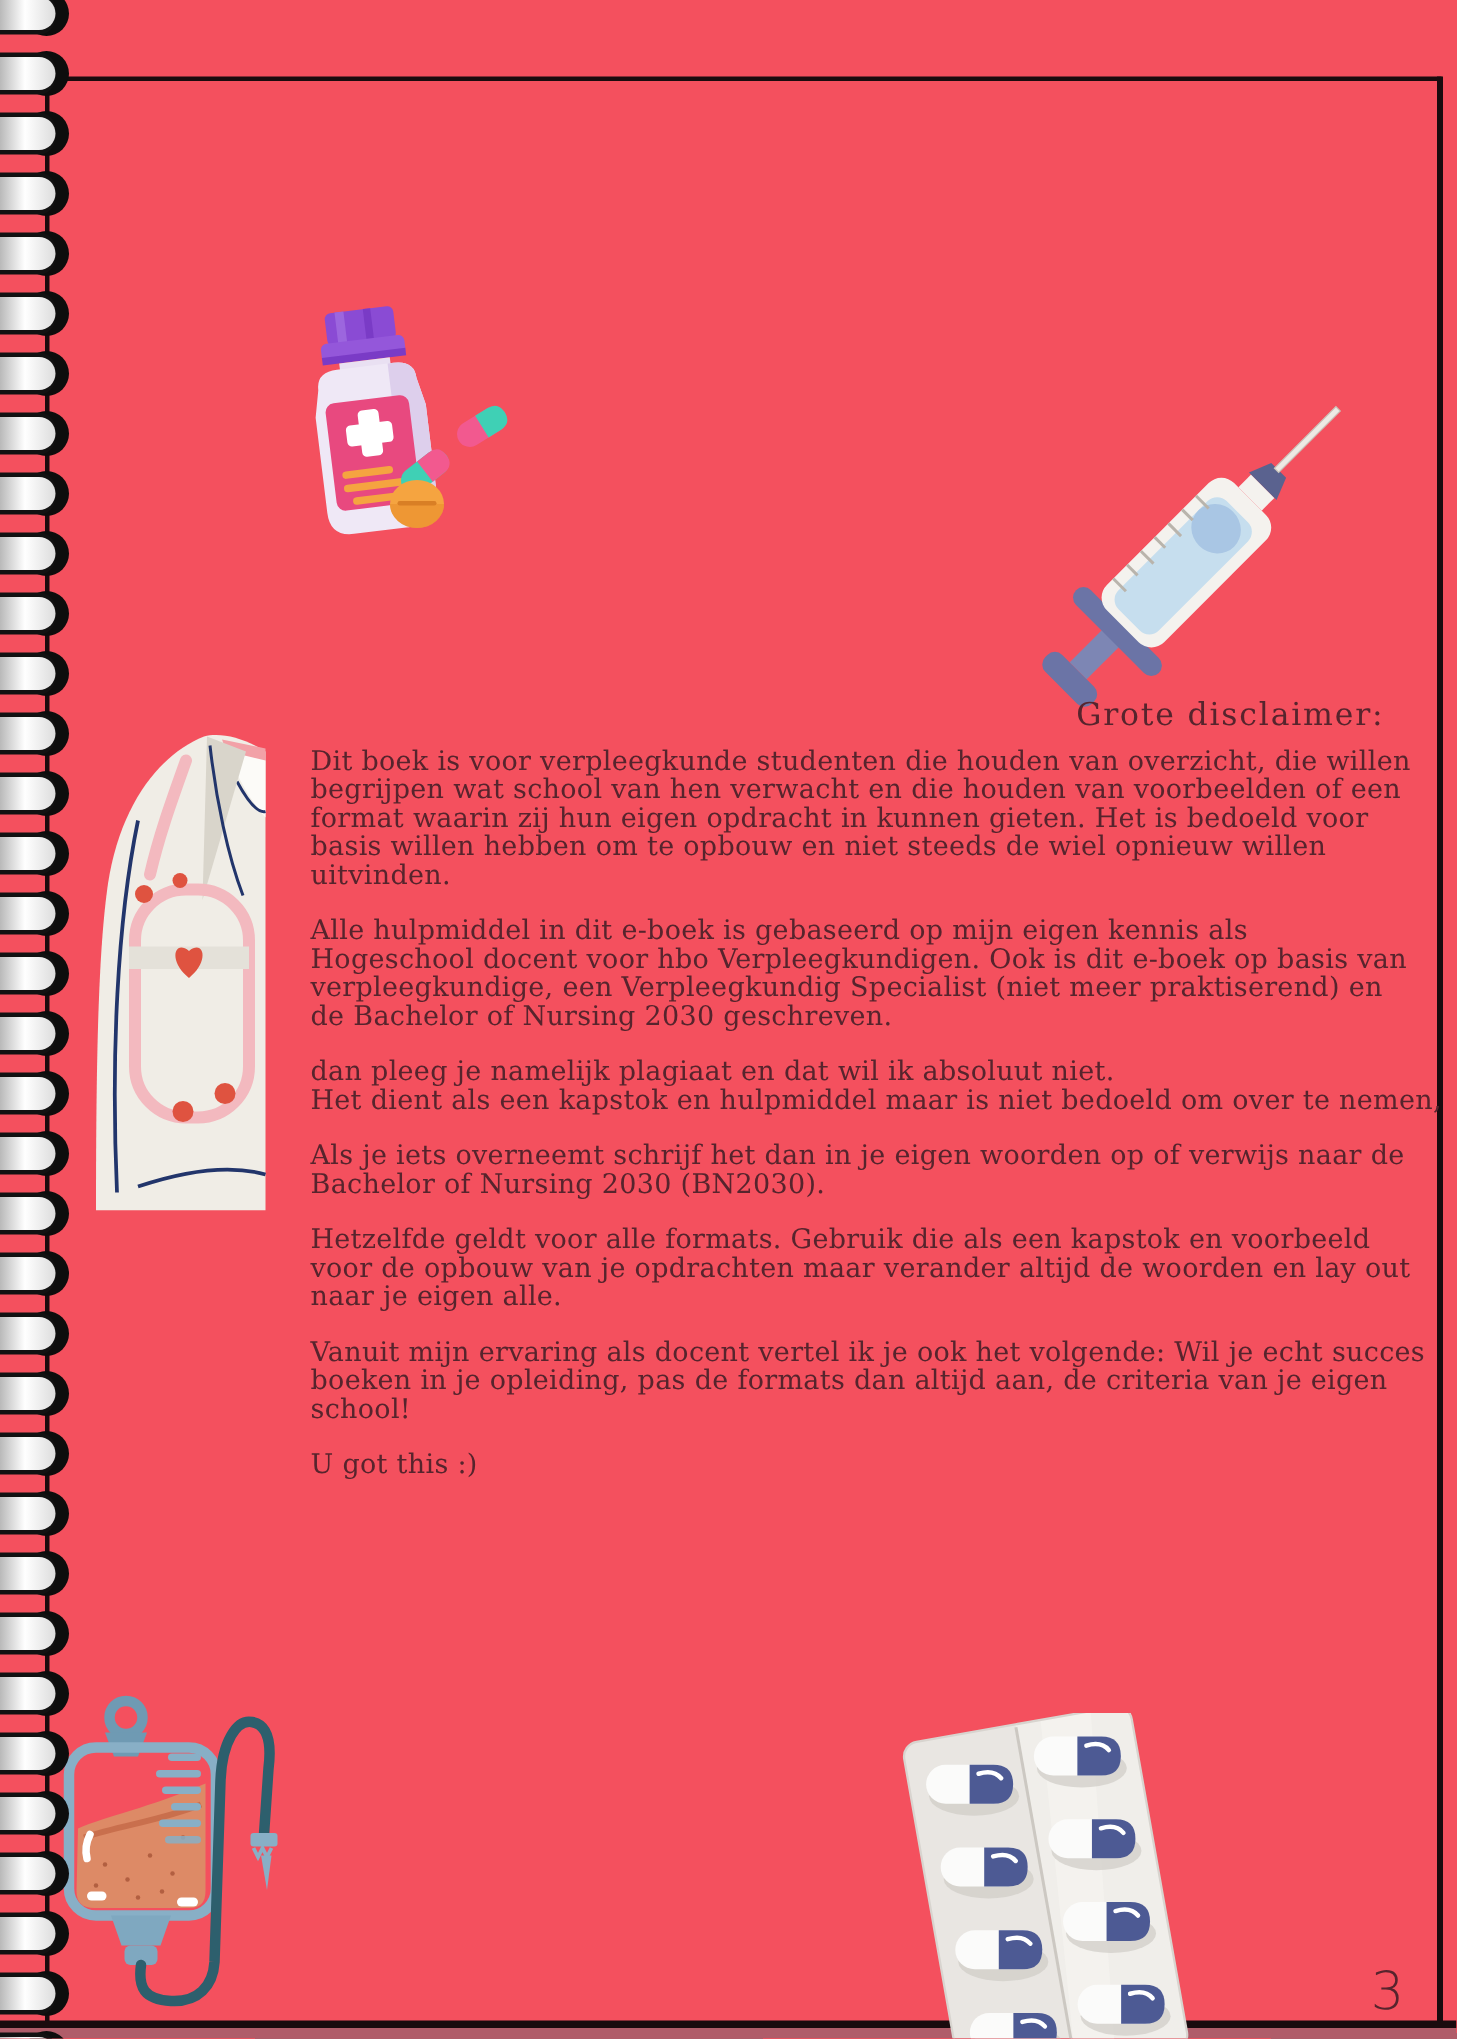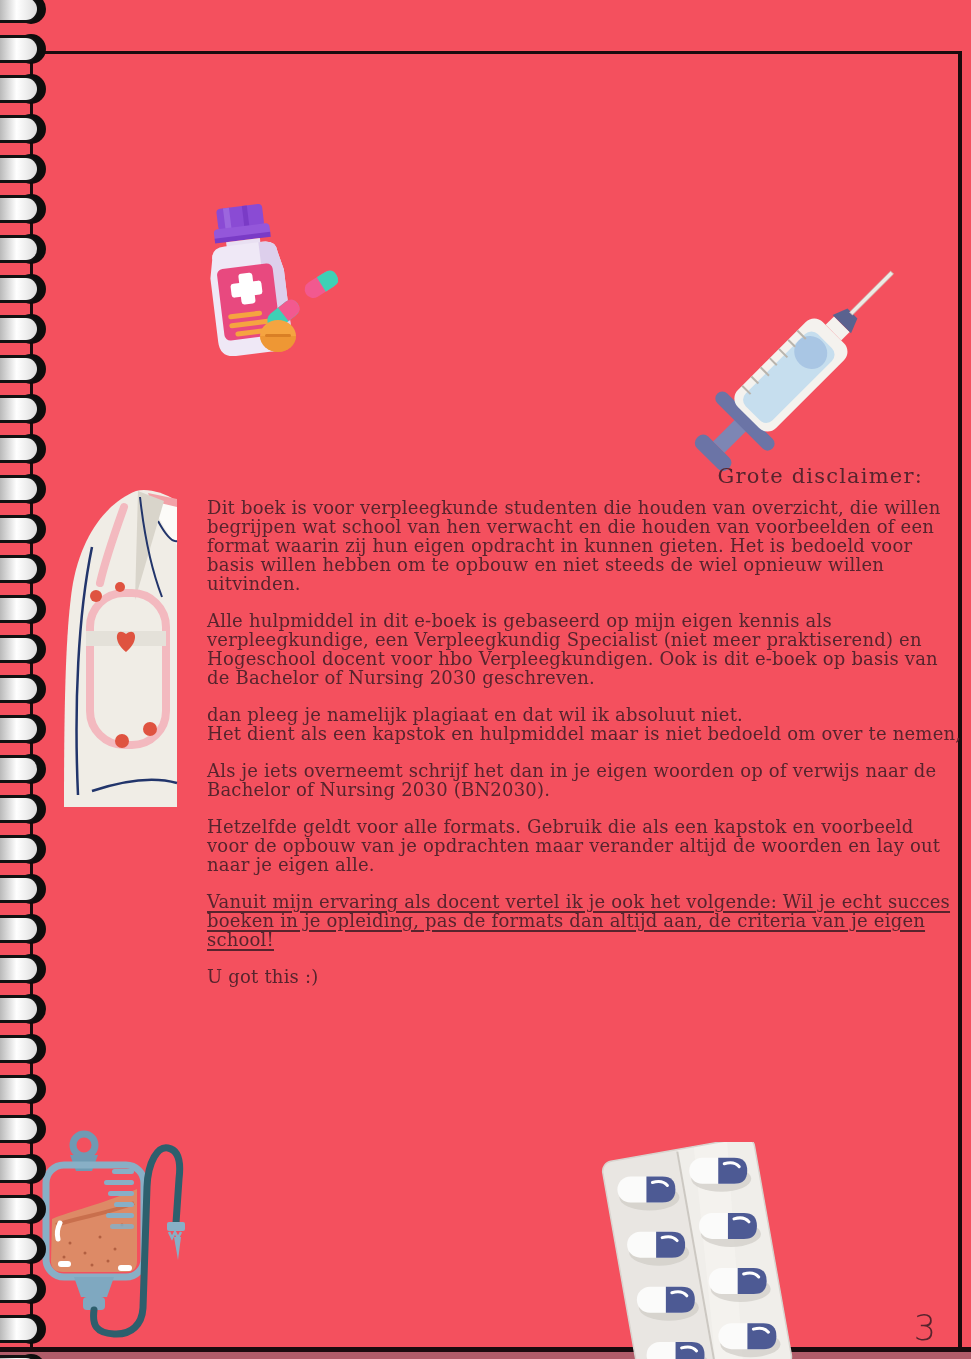--- a/index.html
+++ b/index.html
@@ -30,21 +30,21 @@
   
   .deco{position:absolute;z-index:3;}
   
   .title{
     position:absolute;left:183px;top:464px;width:740px;z-index:5;
     text-align:right;font-size:21px;letter-spacing:1.2px;
   }
   .textblock{position:absolute;left:183px;top:498px;width:750px;z-index:5;}
   .para{margin:0 0 18px 0;}
   .para .ln{font-size:18px;line-height:19px;letter-spacing:0.2px;white-space:nowrap;margin-left:24px;}
-  .para.underlined .ln{text-decoration:underline;text-decoration-thickness:1.5px;text-underline-offset:3px;}
+  .para.underlined .ln{text-decoration-thickness:1.5px;text-underline-offset:3px;}
   .page-number{
     position:absolute;left:900px;top:1308px;width:50px;z-index:5;text-align:center;
     font-family:"DejaVu Sans","Liberation Sans",sans-serif;font-weight:300;font-size:35px;
   }
 </style>
 </head>
 <body>
 
 <div class="b-top"></div>
 <div class="b-left"></div>
@@ -369,22 +369,22 @@
 <div class="textblock">
   <div class="para">
     <div class="ln">Dit boek is voor verpleegkunde studenten die houden van overzicht, die willen</div>
     <div class="ln">begrijpen wat school van hen verwacht en die houden van voorbeelden of een</div>
     <div class="ln">format waarin zij hun eigen opdracht in kunnen gieten. Het is bedoeld voor</div>
     <div class="ln">basis willen hebben om te opbouw en niet steeds de wiel opnieuw willen</div>
     <div class="ln">uitvinden.</div>
   </div>
   <div class="para">
     <div class="ln">Alle hulpmiddel in dit e-boek is gebaseerd op mijn eigen kennis als</div>
+    <div class="ln">Hogeschool docent voor hbo Verpleegkundigen. Ook is dit e-boek op basis van</div>
     <div class="ln">verpleegkundige, een Verpleegkundig Specialist (niet meer praktiserend) en</div>
-    <div class="ln">Hogeschool docent voor hbo Verpleegkundigen. Ook is dit e-boek op basis van</div>
     <div class="ln">de Bachelor of Nursing 2030 geschreven.</div>
   </div>
   <div class="para">
     <div class="ln">dan pleeg je namelijk plagiaat en dat wil ik absoluut niet.</div>
     <div class="ln">Het dient als een kapstok en hulpmiddel maar is niet bedoeld om over te nemen,</div>
   </div>
   <div class="para">
     <div class="ln">Als je iets overneemt schrijf het dan in je eigen woorden op of verwijs naar de</div>
     <div class="ln">Bachelor of Nursing 2030 (BN2030).</div>
   </div>

